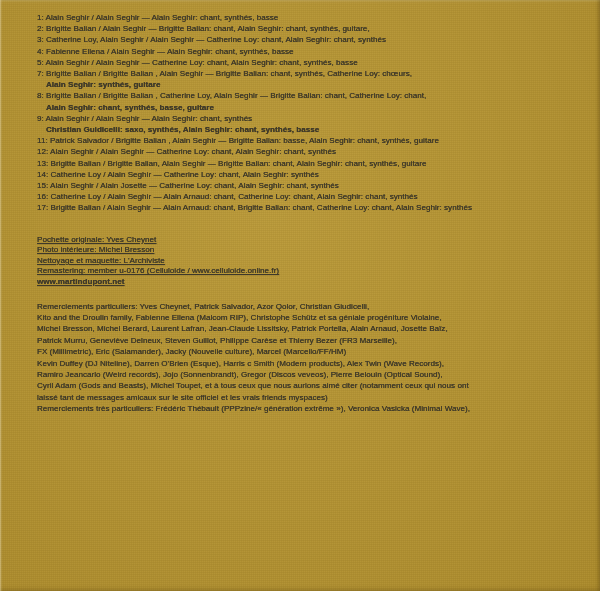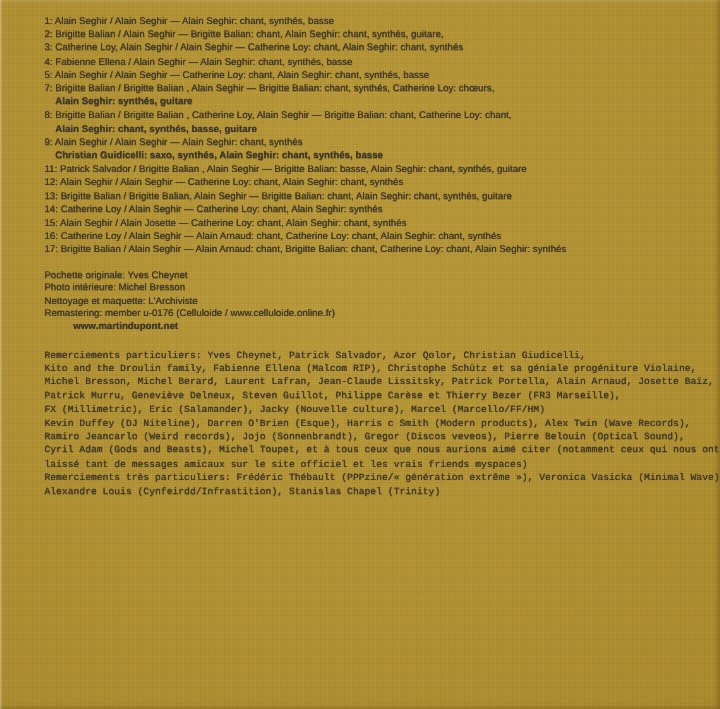--- a/index.html
+++ b/index.html
@@ -26,26 +26,26 @@
   .page {
     padding: 12px 0 0 37px;
   }
   .line {
     font-size: 8px;
     white-space: nowrap;
     letter-spacing: 0.05px;
     text-shadow: 0 0 0.6px rgba(62,57,42,0.85), 0.3px 0.3px 0.4px rgba(90,75,35,0.5);
   }
   .tracklist .line   { line-height: 11.2px; }
-  .production .line  { line-height: 10.6px; }
-  .thanks .line      { line-height: 11.4px; font-family: Liberation Mono, monospace; }
-  .tracklist   { margin-bottom: 11px; }
+  .production .line  { line-height: 10.6px; text-decoration: underline; }
+  .thanks .line      { line-height: 11.4px; }
+  .tracklist   { margin-bottom: 21px; }
   .production  { margin-bottom: 13px; }
   .indent { padding-left: 9px; font-weight: bold; }
-  .bold   { font-weight: bold; margin-left: 24px; }
+  .bold   { font-weight: bold; }
 </style>
 </head>
 <body>
 
 <div class="page">
 
   <div class="tracklist">
     <div class="line">1: Alain Seghir / Alain Seghir — Alain Seghir: chant, synthés, basse</div>
     <div class="line">2: Brigitte Balian / Alain Seghir — Brigitte Balian: chant, Alain Seghir: chant, synthés, guitare,</div>
     <div class="line">3: Catherine Loy, Alain Seghir / Alain Seghir — Catherine Loy: chant, Alain Seghir: chant, synthés</div>
@@ -78,16 +78,15 @@
     <div class="line">Remerciements particuliers: Yves Cheynet, Patrick Salvador, Azor Qolor, Christian Giudicelli,</div>
     <div class="line">Kito and the Droulin family, Fabienne Ellena (Malcom RIP), Christophe Schütz et sa géniale progéniture Violaine,</div>
     <div class="line">Michel Bresson, Michel Berard, Laurent Lafran, Jean-Claude Lissitsky, Patrick Portella, Alain Arnaud, Josette Baïz,</div>
     <div class="line">Patrick Murru, Geneviève Delneux, Steven Guillot, Philippe Carèse et Thierry Bezer (FR3 Marseille),</div>
     <div class="line">FX (Millimetric), Eric (Salamander), Jacky (Nouvelle culture), Marcel (Marcello/FF/HM)</div>
     <div class="line">Kevin Duffey (DJ Niteline), Darren O'Brien (Esque), Harris c Smith (Modern products), Alex Twin (Wave Records),</div>
     <div class="line">Ramiro Jeancarlo (Weird records), Jojo (Sonnenbrandt), Gregor (Discos veveos), Pierre Belouin (Optical Sound),</div>
     <div class="line">Cyril Adam (Gods and Beasts), Michel Toupet, et à tous ceux que nous aurions aimé citer (notamment ceux qui nous ont</div>
     <div class="line">laissé tant de messages amicaux sur le site officiel et les vrais friends myspaces)</div>
     <div class="line">Remerciements très particuliers: Frédéric Thébault (PPPzine/« génération extrême »), Veronica Vasicka (Minimal Wave),</div>
-    <div class="line">Alexandre Louis (Cynfeirdd/Infrastition), Stanislas Chapel (Trinity)</div>
   </div>
 
 </div>
 
 </body></html>

